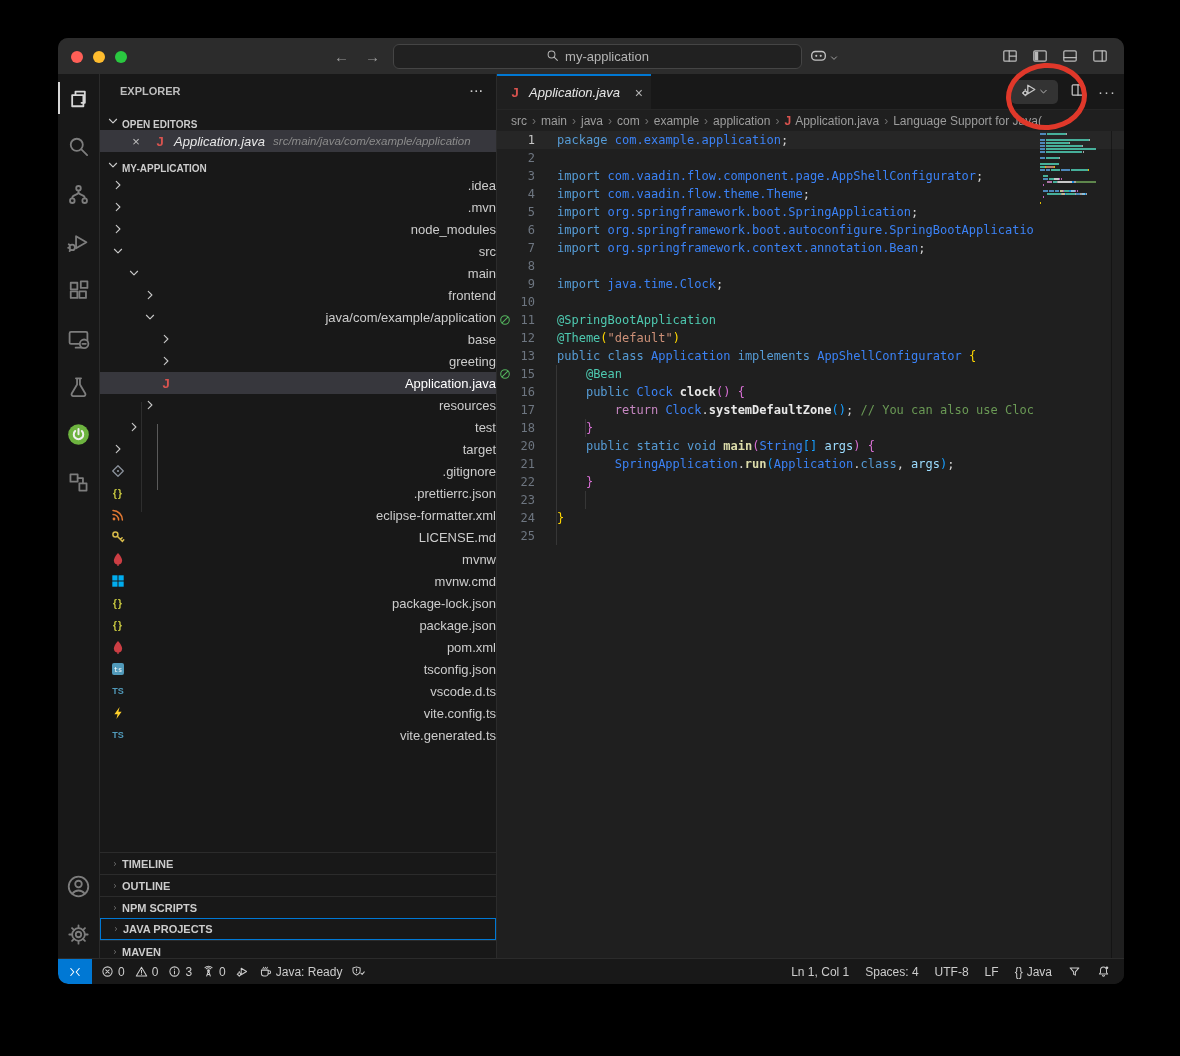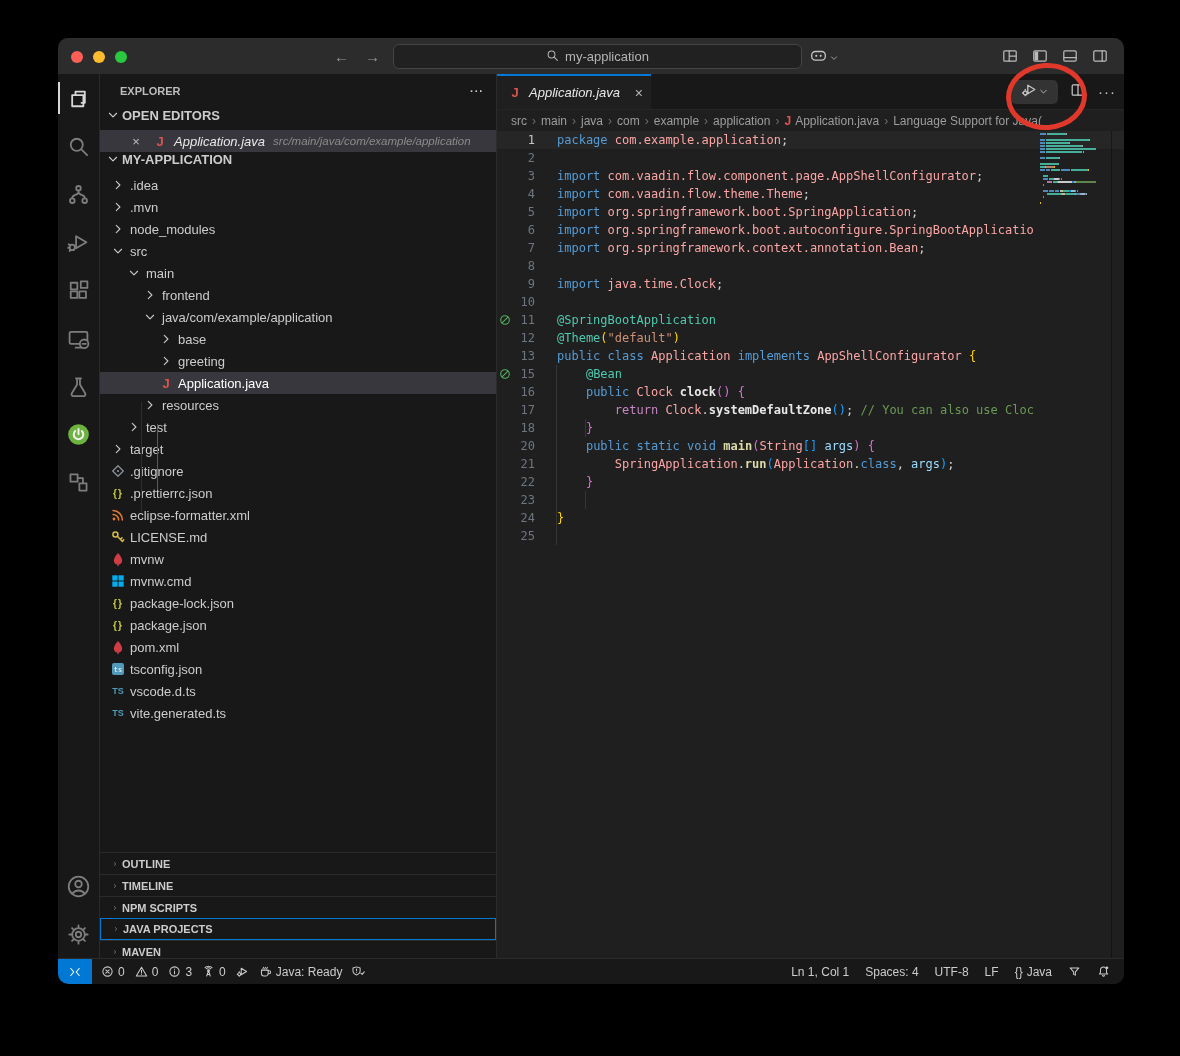--- a/index.html
+++ b/index.html
@@ -22,34 +22,34 @@
   #activitybar{width:42px;height:100%;background:#181818;border-right:1px solid #2b2b2b;display:flex;flex-direction:column;align-items:center;box-sizing:border-box;}
   .ab-item{width:42px;height:48px;display:flex;align-items:center;justify-content:center;color:#7d7d7d;position:relative;}
   .ab-item.active{color:#d7d7d7;}
   .ab-item.active::before{content:"";position:absolute;left:0;top:8px;bottom:8px;width:2px;background:#d7d7d7;}
   .ab-item svg{width:23px;height:23px;}
   #ab-spacer{flex:1;}
   
   #sidebar{width:397px;height:100%;background:#181818;border-right:1px solid #2b2b2b;position:relative;box-sizing:border-box;overflow:hidden;font-size:13px;color:#cccccc;}
   #explorer-header{height:34px;display:flex;align-items:center;padding:0 12px 0 20px;font-size:11px;font-weight:bold;color:#bdbdbd;}
   #explorer-header .grow{flex:1;}
-  .sec-header{height:22px;display:flex;align-items:flex-start;font-size:13px;font-weight:bold;color:#cccccc;}
+  .sec-header{height:22px;display:flex;align-items:flex-end;font-size:10px;font-weight:bold;color:#cccccc;}
   .sec-header svg{width:14px;height:14px;margin:0 2px 0 6px;}
   .chev svg{width:14px;height:14px;}
   #open-editor-item{height:22px;display:flex;align-items:center;background:#37373d;}
   #open-editor-item .close{width:16px;margin-left:28px;color:#c0c0c0;font-size:13px;text-align:center;}
   #open-editor-item .label{font-style:italic;color:#e8e8e8;margin-left:6px;}
   #open-editor-item .path{font-style:italic;color:#8b8b8b;font-size:11.5px;margin-left:8px;white-space:nowrap;overflow:hidden;}
   .file-ico{width:16px;height:16px;display:inline-flex;align-items:center;justify-content:center;margin-left:8px;flex:none;}
   .file-ico svg{width:14px;height:14px;}
   .ico-java{color:#d9534f;font-weight:bold;font-size:13px;font-style:normal;}
   .ico-json{color:#cbcb41;font-weight:bold;font-size:10px;letter-spacing:1px;}
   .ico-ts{color:#519aba;font-weight:bold;font-size:9px;}
   #file-tree{position:absolute;left:0;top:100px;width:100%;}
-  .tree-row{height:22px;display:flex;align-items:center;white-space:nowrap;}
+  .tree-row{height:22px;display:flex;align-items:center;white-space:nowrap;justify-content:space-between;}
   .tree-row.selected{background:#37373d;color:#fff;}
   .tree-row .slot{width:16px;height:16px;display:flex;align-items:center;justify-content:center;flex:none;}
   .tree-row .slot svg{width:14px;height:14px;}
   .tree-row .lbl{margin-left:4px;}
   .guide{position:absolute;width:1px;}
   #sidebar-sections{position:absolute;left:0;top:778px;width:100%;}
   .side-sec{height:22px;box-sizing:border-box;border-top:1px solid #2b2b2b;display:flex;align-items:center;background:#181818;}
   .side-sec.focused{border:1px solid #0078d4;}
   .side-sec svg{width:14px;height:14px;margin:0 2px 0 6px;color:#c8c8c8;}
   .side-sec .lbl{font-size:11px;font-weight:bold;color:#cccccc;}
@@ -67,21 +67,21 @@
   #breadcrumbs .bc-java{color:#d9534f;font-weight:bold;margin-right:4px;font-size:12px;}
   #code{position:absolute;left:0;top:57px;right:0;bottom:0;font-family:"DejaVu Sans Mono",monospace;font-size:12px;overflow:hidden;}
   .cl{height:18px;display:flex;align-items:center;white-space:pre;position:relative;}
   .cl.cur{background:rgba(255,255,255,.035);}
   .cl .g{width:16px;flex:none;display:flex;align-items:center;justify-content:center;}
   .cl .g svg{width:12px;height:12px;}
   .cl .ln{width:22px;flex:none;text-align:right;color:#6e7681;}
   .cl .ln.cur{color:#c6c6c6;}
   .cl .sp{width:22px;flex:none;}
   .lens{height:16px;display:flex;align-items:center;padding-left:89px;font-family:"Liberation Sans",sans-serif;font-size:11px;color:#999999;}
-  .tk-kw{color:#569cd6}.tk-ty{color:#fca5a5}.tk-tx{color:#d4d4d4}.tk-fy{color:#dcdcaa;font-weight:600}
+  .tk-kw{color:#569cd6}.tk-ty{color:#3b82f6}.tk-tx{color:#d4d4d4}.tk-fy{color:#dcdcaa;font-weight:600}
   .tk-fw{color:#e8e8e8;font-weight:600}.tk-ct{color:#c586c0}.tk-st{color:#ce9178}.tk-cm{color:#6a9955}
   .tk-b1{color:#ffd700}.tk-b2{color:#da70d6}.tk-b3{color:#179fff}.tk-vr{color:#9cdcfe}.tk-an{color:#4ec9b0}
   .iguide{position:absolute;width:1px;background:#363636;}
   #minimap{position:absolute;right:12px;top:59px;width:72px;height:120px;}
   .mm-row{position:absolute;height:2px;}
   #scroll-col{position:absolute;right:0;top:57px;width:12px;bottom:0;border-left:1px solid rgba(0,0,0,.35);}
   
   #statusbar{position:absolute;left:0;bottom:0;width:100%;height:26px;background:#181818;border-top:1px solid #2b2b2b;
     display:flex;align-items:center;color:#cccccc;font-size:12px;box-sizing:border-box;}
   #remote-badge{width:34px;height:100%;background:#0078d4;color:#fff;display:flex;align-items:center;justify-content:center;border-bottom-left-radius:10px;}
@@ -481,43 +481,53 @@
             <span class="lbl">tsconfig.json</span>
           </div>
           <div class="tree-row" style="padding-left: 10px;">
             <span class="slot" style="margin-left: 0px;">
               <span class="file-ico ico-ts" style="margin-left: 0px;">TS</span>
             </span>
             <span class="lbl">vscode.d.ts</span>
           </div>
           <div class="tree-row" style="padding-left: 10px;">
             <span class="slot" style="margin-left: 0px;">
+              <span class="file-ico" style="margin-left: 0px;">
+                <svg viewBox="0 0 14 14" fill="none" stroke="currentColor" stroke-width="1.25" stroke-linecap="round" stroke-linejoin="round">
+                  <path d="M8.6 1L3.4 8.2h3.2L5.4 13l5.2-7.2H7.4z" fill="#ffd02b" stroke="none"></path>
+                </svg>
+              </span>
+            </span>
+            <span class="lbl">vite.config.ts</span>
+          </div>
+          <div class="tree-row" style="padding-left: 10px;">
+            <span class="slot" style="margin-left: 0px;">
               <span class="file-ico ico-ts" style="margin-left: 0px;">TS</span>
             </span>
             <span class="lbl">vite.generated.ts</span>
           </div>
         </div>
       <div class="guide" style="left:57px;top:350px;height:66px;background:#5a5a5a;"></div>
       <div class="guide" style="left:41px;top:328px;height:110px;background:#2e2e2e;"></div>
       <div id="sidebar-sections">
           <div class="side-sec">
             <span style="display: inline-flex; margin: 0px 2px 0px 6px; width: 14px; height: 14px; color: rgb(200, 200, 200);">
               <svg viewBox="0 0 16 16" fill="none" stroke="currentColor" stroke-width="1.25" stroke-linecap="round" stroke-linejoin="round">
                 <path d="M6 3.9l4.2 4.1L6 12.1"></path>
               </svg>
             </span>
-            <span class="lbl">OUTLINE</span>
+            <span class="lbl">TIMELINE</span>
           </div>
           <div class="side-sec">
             <span style="display: inline-flex; margin: 0px 2px 0px 6px; width: 14px; height: 14px; color: rgb(200, 200, 200);">
               <svg viewBox="0 0 16 16" fill="none" stroke="currentColor" stroke-width="1.25" stroke-linecap="round" stroke-linejoin="round">
                 <path d="M6 3.9l4.2 4.1L6 12.1"></path>
               </svg>
             </span>
-            <span class="lbl">TIMELINE</span>
+            <span class="lbl">OUTLINE</span>
           </div>
           <div class="side-sec">
             <span style="display: inline-flex; margin: 0px 2px 0px 6px; width: 14px; height: 14px; color: rgb(200, 200, 200);">
               <svg viewBox="0 0 16 16" fill="none" stroke="currentColor" stroke-width="1.25" stroke-linecap="round" stroke-linejoin="round">
                 <path d="M6 3.9l4.2 4.1L6 12.1"></path>
               </svg>
             </span>
             <span class="lbl">NPM SCRIPTS</span>
           </div>
           <div class="side-sec focused">

